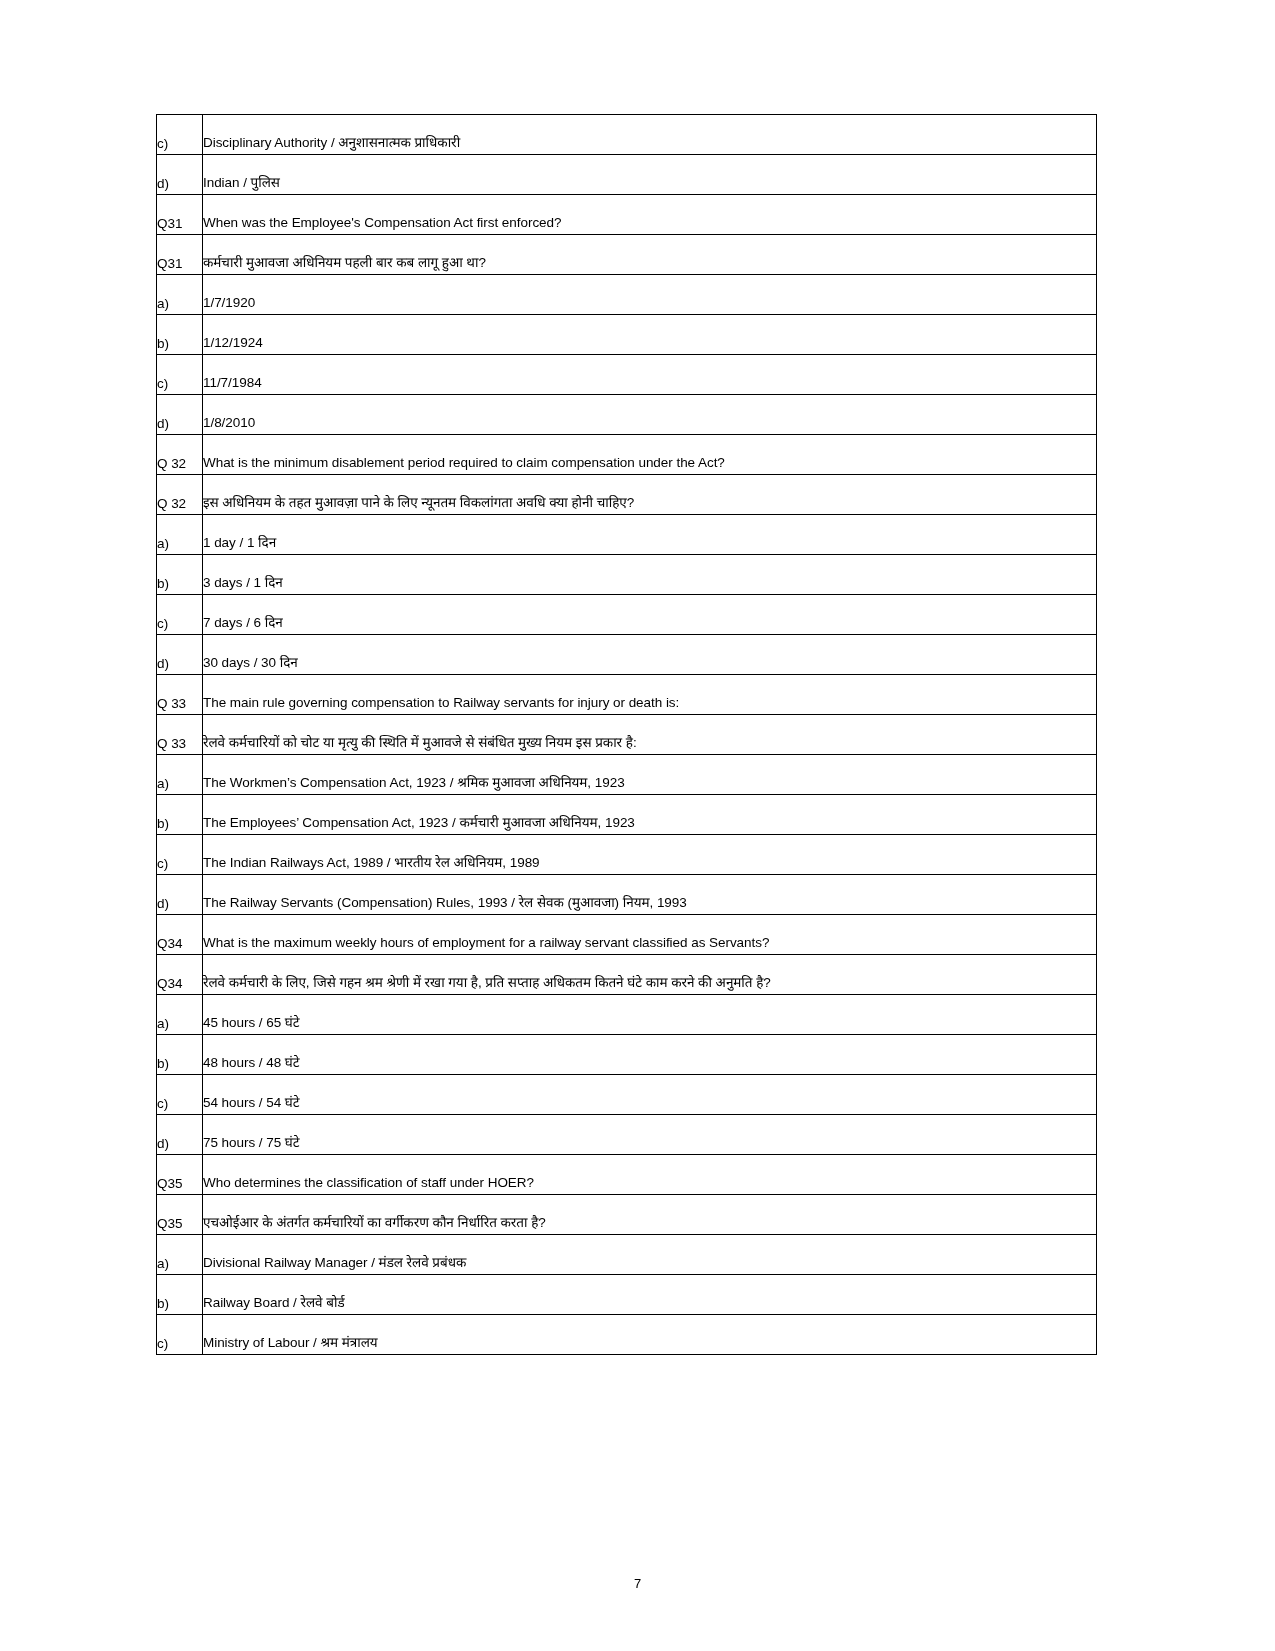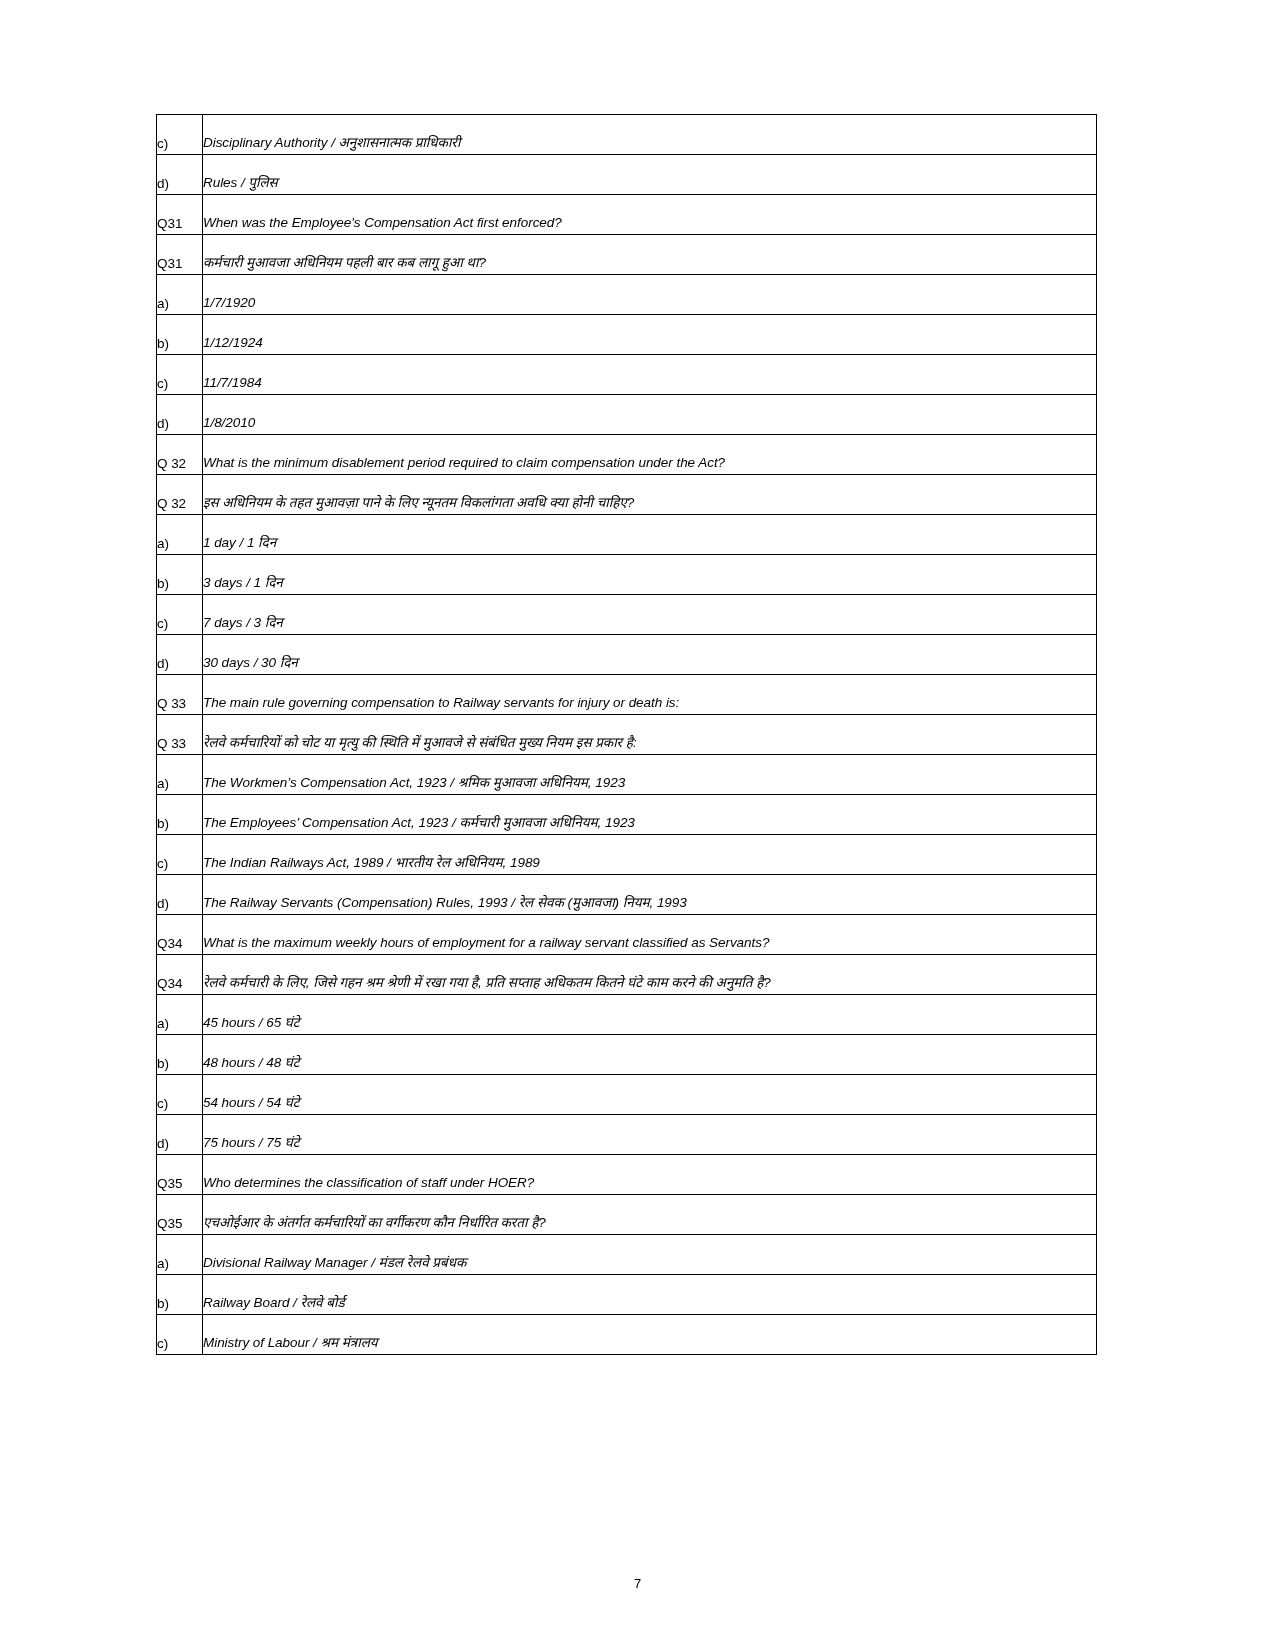--- a/index.html
+++ b/index.html
@@ -52,21 +52,20 @@
   }
 
   td.text-cell {
     width: 894px;
     padding-left: 5px;
     font-size: 13.5px;
     line-height: 16px;
     letter-spacing: -0.05px;
     white-space: nowrap;
     overflow: hidden;
-    font-style: italic;
   }
 
   #page-number {
     position: absolute;
     left: 0;
     top: 1576px;
     width: 1275px;
     text-align: center;
     font-size: 13px;
     line-height: 16px;
@@ -79,21 +78,21 @@
 <div id="page">
 
   <table id="qa-table">
     <tbody>
         <tr>
           <td class="label-cell">c)</td>
           <td class="text-cell">Disciplinary Authority / अनुशासनात्मक प्राधिकारी</td>
         </tr>
         <tr>
           <td class="label-cell">d)</td>
-          <td class="text-cell">Rules / पुलिस</td>
+          <td class="text-cell">Indian / पुलिस</td>
         </tr>
         <tr>
           <td class="label-cell">Q31</td>
           <td class="text-cell">When was the Employee's Compensation Act first enforced?</td>
         </tr>
         <tr>
           <td class="label-cell">Q31</td>
           <td class="text-cell">कर्मचारी मुआवजा अधिनियम पहली बार कब लागू हुआ था?</td>
         </tr>
         <tr>
@@ -123,21 +122,21 @@
         <tr>
           <td class="label-cell">a)</td>
           <td class="text-cell">1 day / 1 दिन</td>
         </tr>
         <tr>
           <td class="label-cell">b)</td>
           <td class="text-cell">3 days / 1 दिन</td>
         </tr>
         <tr>
           <td class="label-cell">c)</td>
-          <td class="text-cell">7 days / 3 दिन</td>
+          <td class="text-cell">7 days / 6 दिन</td>
         </tr>
         <tr>
           <td class="label-cell">d)</td>
           <td class="text-cell">30 days / 30 दिन</td>
         </tr>
         <tr>
           <td class="label-cell">Q 33</td>
           <td class="text-cell">The main rule governing compensation to Railway servants for injury or death is:</td>
         </tr>
         <tr>

